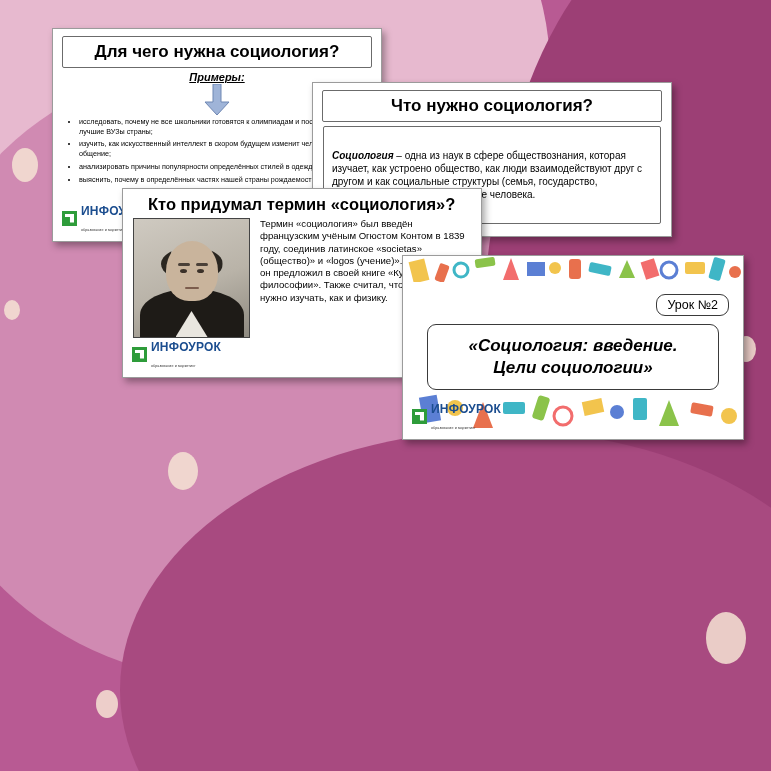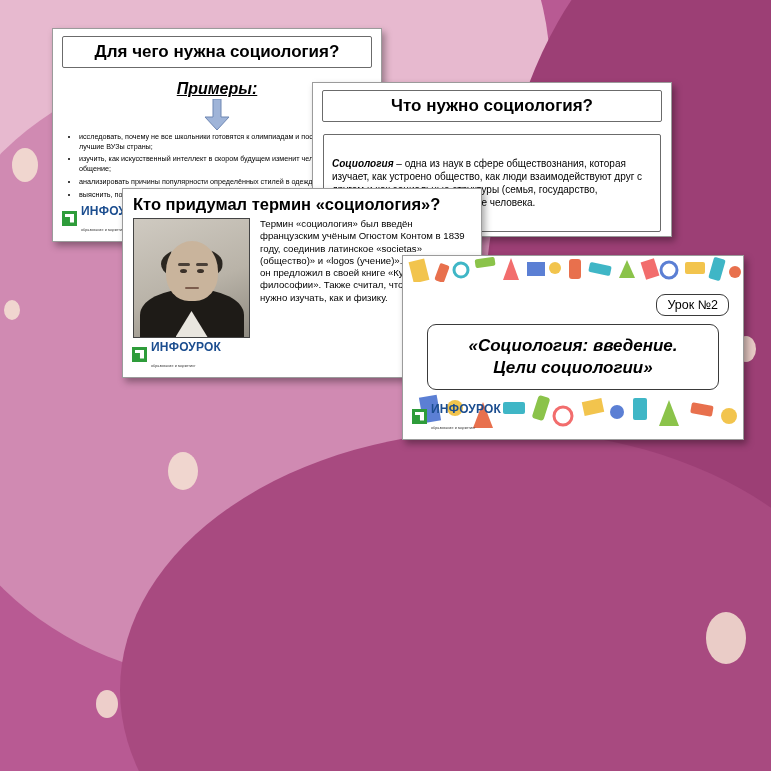--- a/index.html
+++ b/index.html
@@ -75,21 +75,21 @@
     overflow: hidden;
   }
   .slide-title {
     text-align: center;
     font-weight: bold;
     font-size: 17px;
     color: #000;
     border: 1px solid #6b6b6b;
     border-radius: 2px;
     padding: 5px 6px;
-    margin: 7px 9px 12px 9px;
+    margin: 7px 9px 3px 9px;
     background: #fff;
   }
   
   .logo {
     position: absolute;
     left: 9px;
     bottom: 7px;
     display: flex;
     align-items: center;
     gap: 4px;
@@ -127,21 +127,21 @@
   
   #slide-why {
     left: 52px;
     top: 28px;
     width: 330px;
     height: 214px;
     z-index: 1;
   }
   #slide-why .examples {
     text-align: center;
-    font-size: 16px;
+    font-size: 11px;
     font-style: italic;
     font-weight: bold;
     text-decoration: underline;
     margin-top: 2px;
   }
   .arrow {
     width: 100%;
     height: 34px;
     display: flex;
     justify-content: center;
@@ -182,21 +182,21 @@
   #slide-who {
     left: 122px;
     top: 188px;
     width: 360px;
     height: 190px;
     z-index: 3;
   }
   #slide-who .slide-title {
     text-align: left;
     border: none;
-    margin: 6px 10px 4px 10px;
+    margin: 6px 10px 4px 25px;
     padding: 0;
     font-size: 16.5px;
   }
   #slide-who .content {
     display: flex;
     gap: 10px;
     padding: 0 10px;
   }
   .portrait {
     width: 115px;

